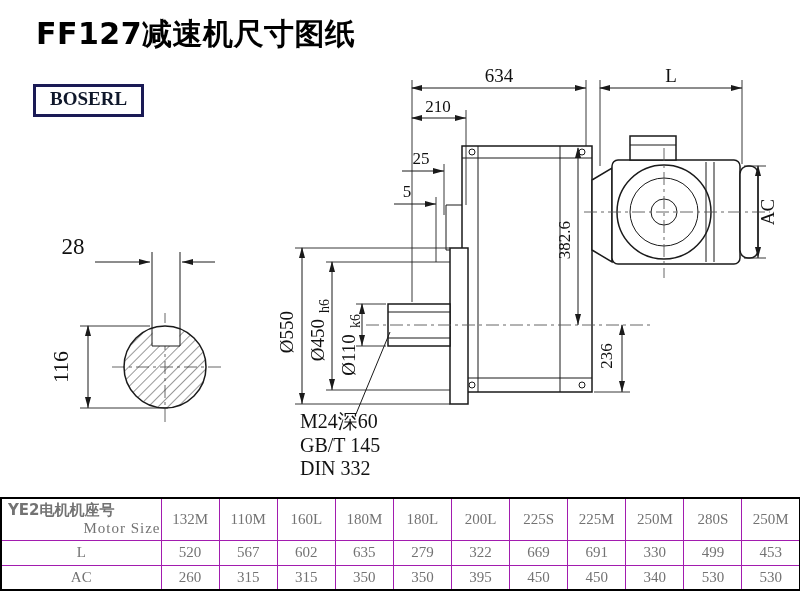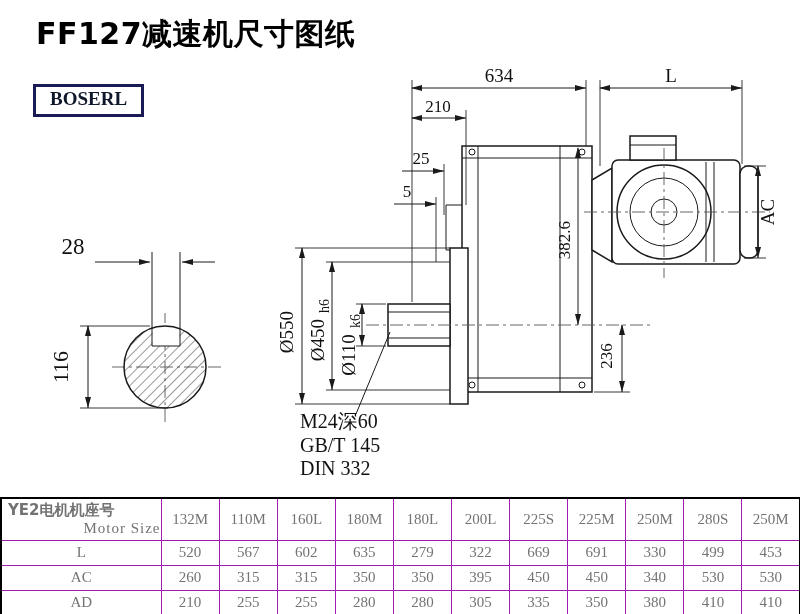--- a/index.html
+++ b/index.html
@@ -207,30 +207,16 @@
       <td>315</td>
       <td>350</td>
       <td>350</td>
       <td>395</td>
       <td>450</td>
       <td>450</td>
       <td>340</td>
       <td>530</td>
       <td>530</td>
     </tr>
-    <tr class="datarow">
-      <td>AD</td>
-      <td>210</td>
-      <td>255</td>
-      <td>255</td>
-      <td>280</td>
-      <td>280</td>
-      <td>305</td>
-      <td>335</td>
-      <td>350</td>
-      <td>380</td>
-      <td>410</td>
-      <td>410</td>
-    </tr>
   </tbody>
     </table>
 
 </div>
 
 </body></html>

